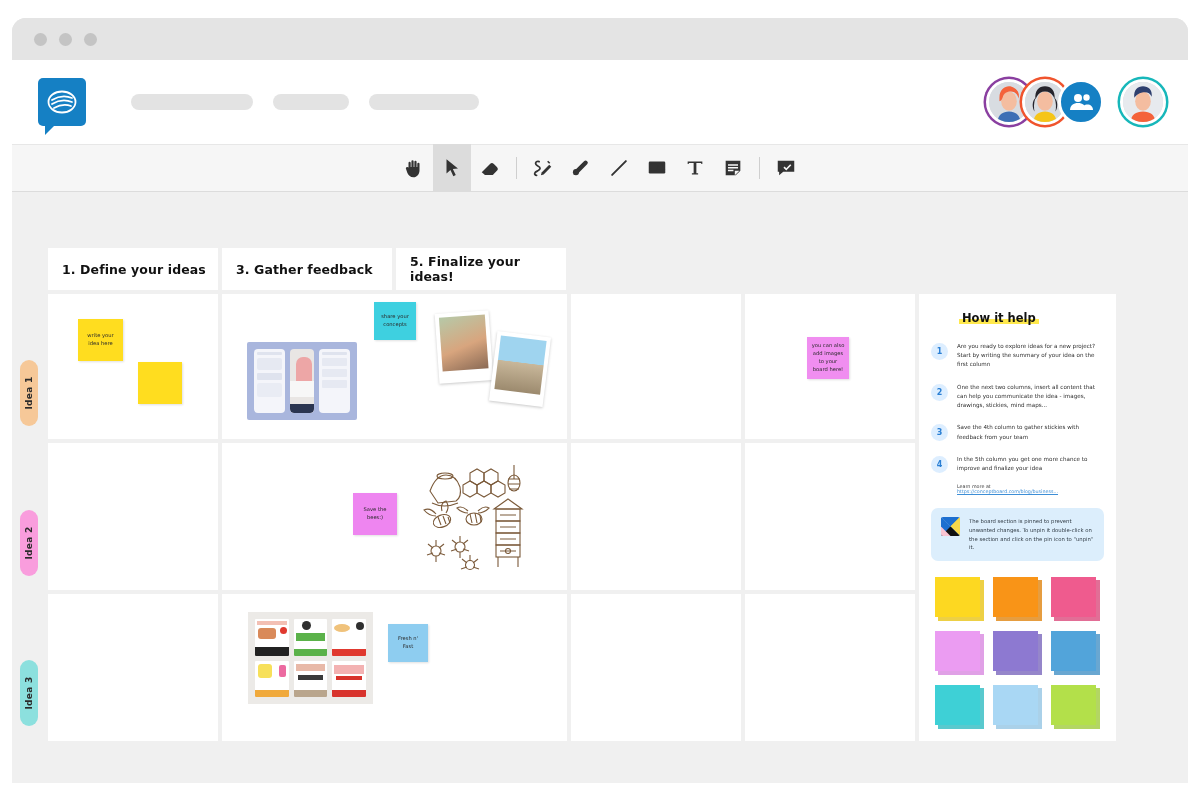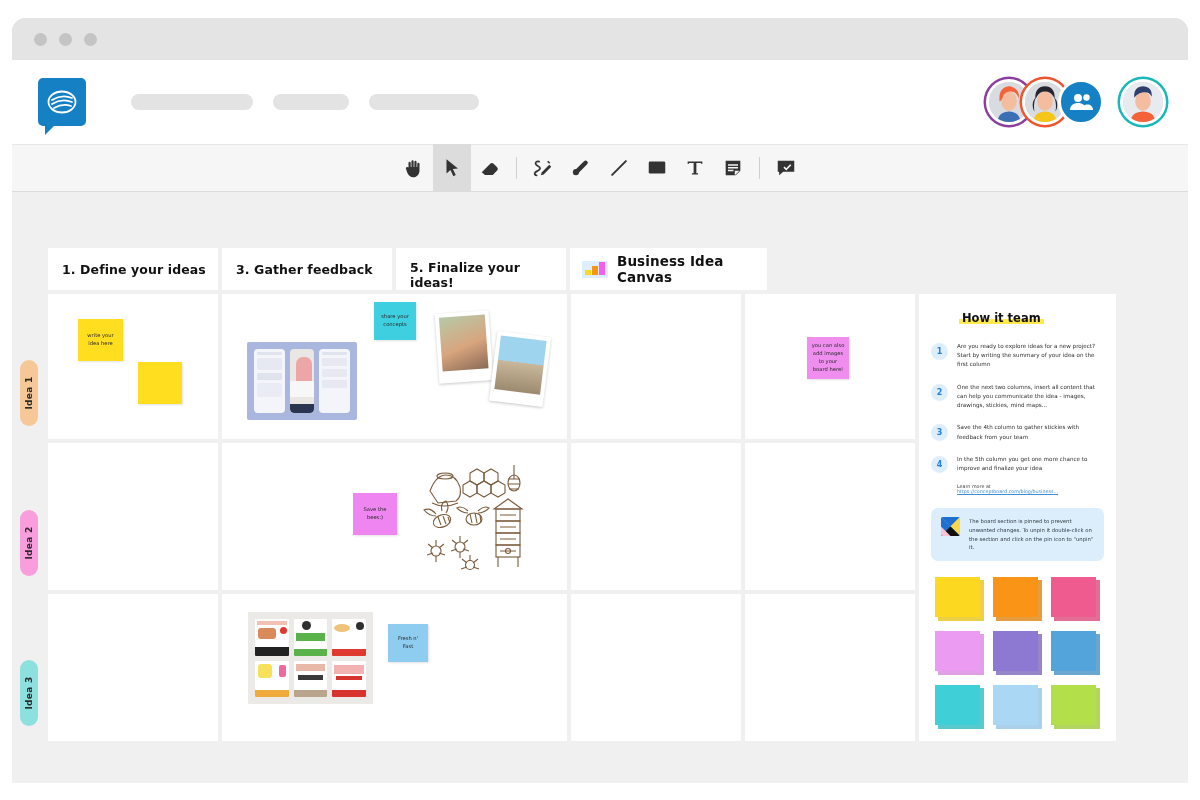--- a/index.html
+++ b/index.html
@@ -123,21 +123,21 @@
     font-weight: bold;
     font-size: 12.5px;
     color: #111;
     letter-spacing: .1px;
   }
   .cell { background: #fff; position: relative; overflow: hidden; }
 
   .c1 { width: 170px; flex: 0 0 170px; }
   .c2 { width: 345px; flex: 0 0 345px; }
   .c3 { width: 170px; flex: 0 0 170px; }
-  .c4 { width: 170px; flex: 0 0 170px; align-items: flex-end; }
+  .c4 { width: 170px; flex: 0 0 170px; }
   .c5 { width: 197px; flex: 0 0 197px; }
 
   .h-row { height: 145px; }
   .h-row2 { height: 147px; }
 
   
   .rowlabels { position: absolute; left: -28px; top: 56px; }
   .rowlab {
     position: absolute;
     width: 18px; border-radius: 9px;
@@ -356,28 +356,20 @@
 
       <div class="row">
         <div class="col-head c1">
           <span>1. Define your ideas</span>
         </div>
         <div class="col-head c3">
           <span>3. Gather feedback</span>
         </div>
         <div class="col-head c4">
           <span>5. Finalize your ideas!</span>
-        </div>
-        <div class="col-head c5" style="padding-left:12px; gap:9px;">
-          <span style="display:inline-flex;align-items:flex-end;gap:1px;background:#ddeeff;padding:3px 3px 3px 3px;border-radius:1px;height:17px;">
-            <i style="display:block;width:6px;height:5px;background:#fdd821;"></i>
-            <i style="display:block;width:6px;height:9px;background:#f99417;"></i>
-            <i style="display:block;width:6px;height:13px;background:#f75ef0;"></i>
-          </span>
-          <span style="font-size:13.5px;">Business Idea Canvas</span>
         </div>
       </div>
 
       <div style="display:flex; gap:4px;">
 
         <div style="display:flex;flex-direction:column;gap:4px;">
 
           <div class="row" style="margin-bottom:0;">
             <div class="cell c1 h-row">
               <div class="sticky" style="left:30px; top:25px; width:45px; height:42px; background:#ffdd1f;">
@@ -543,21 +535,21 @@
                 <span>Fresh n' Fast</span>
               </div>
             </div>
             <div class="cell c3 h-row2"></div>
             <div class="cell c4 h-row2"></div>
           </div>
         </div>
 
         <div class="cell c5" style="height:447px;">
           <div class="panel">
-            <div class="howit">How it team</div>
+            <div class="howit">How it help</div>
 
             <div class="steps">
               <div class="step">
                 <div class="stepnum">1</div>
                 <div class="steptext">Are you ready to explore ideas for a new project? Start by writing the summary of your idea on the first column</div>
               </div>
               <div class="step">
                 <div class="stepnum">2</div>
                 <div class="steptext">One the next two columns, insert all content that can help you communicate the idea - images, drawings, stickies, mind maps...</div>
               </div>

